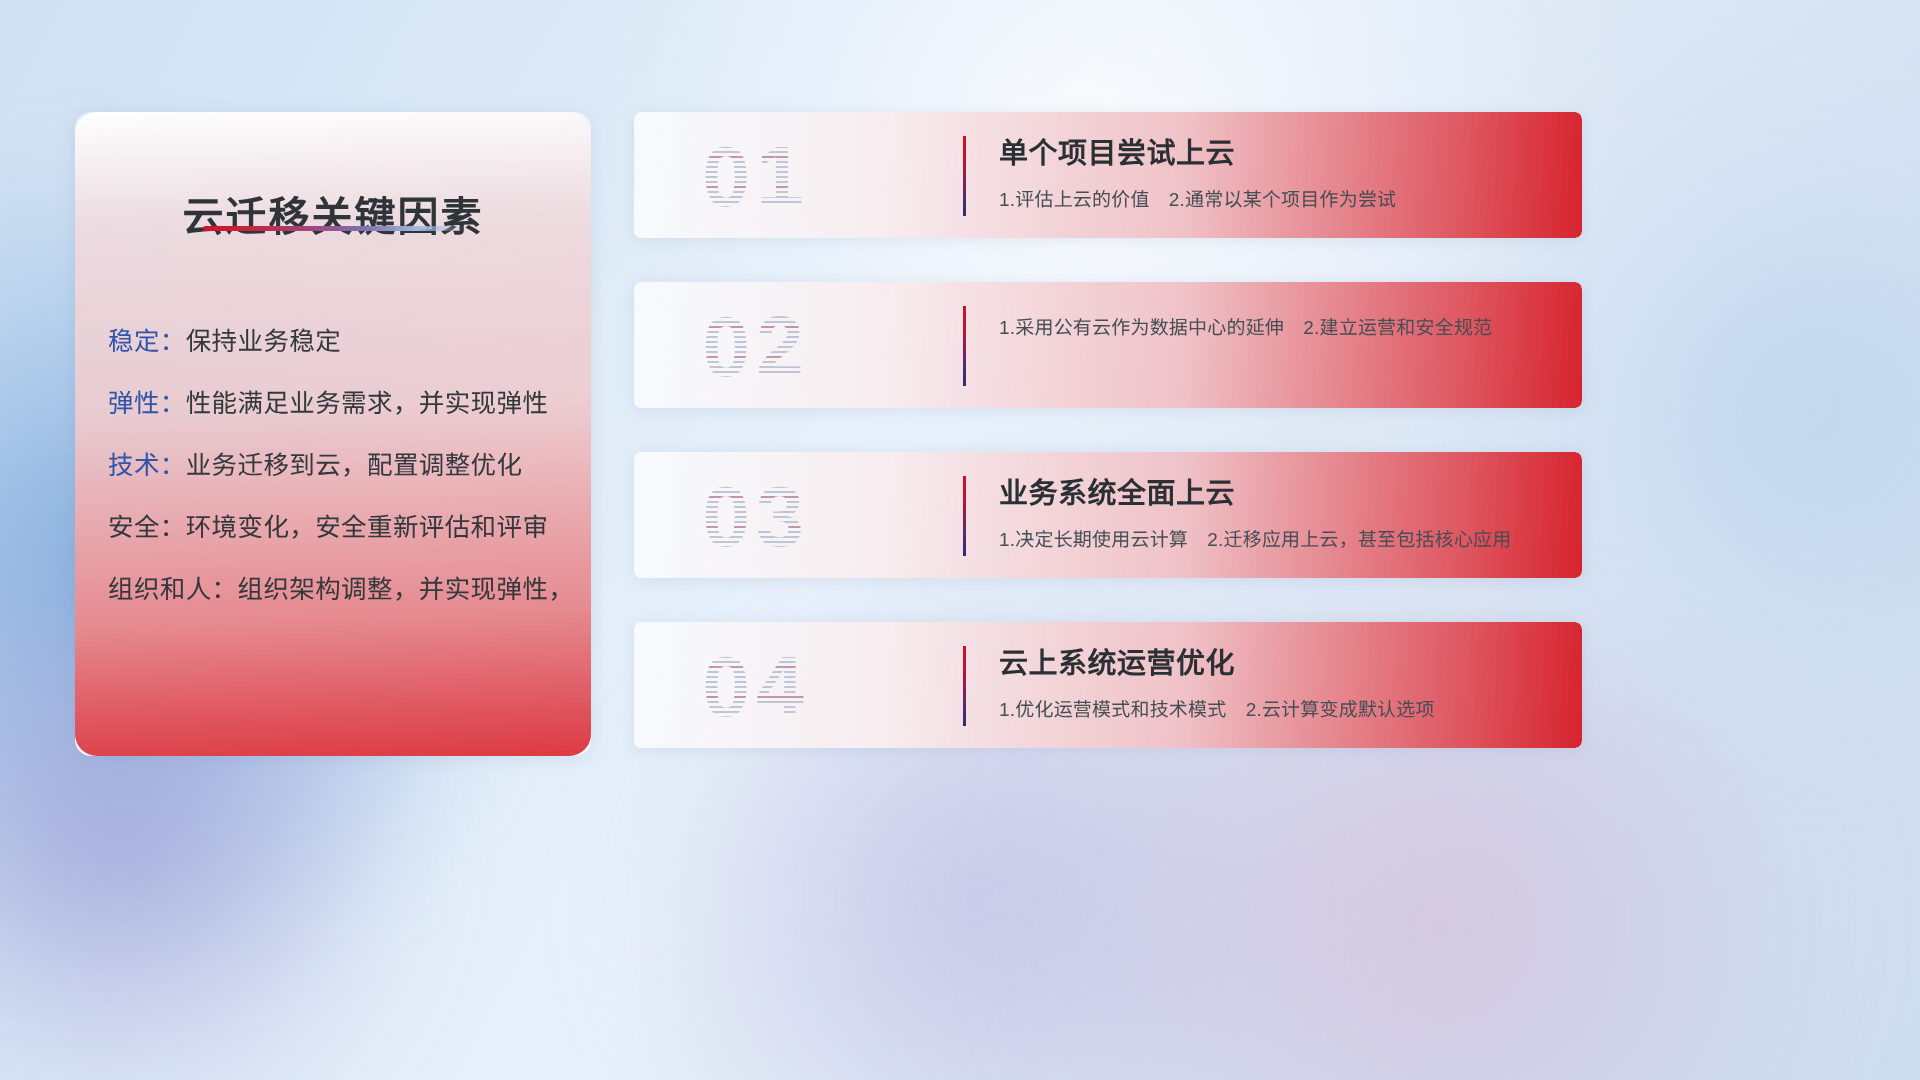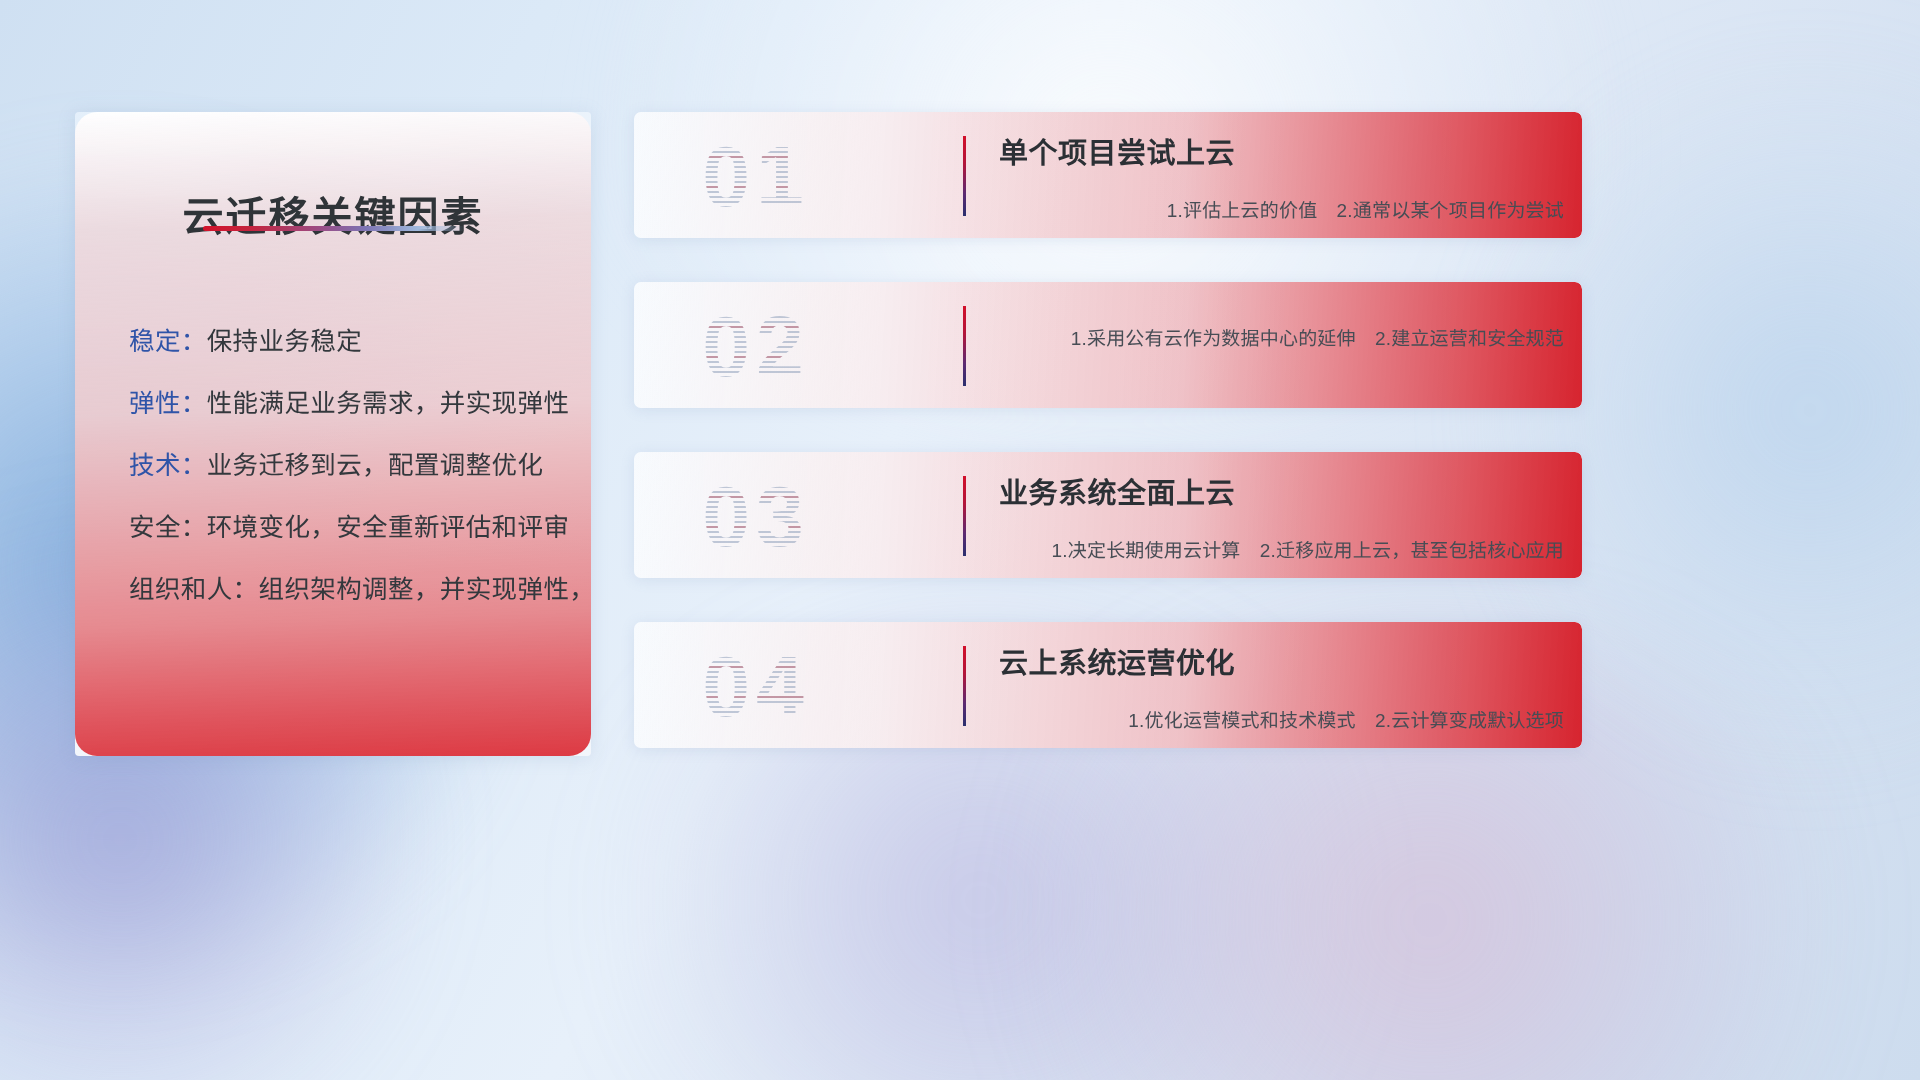--- a/index.html
+++ b/index.html
@@ -53,21 +53,21 @@
     filter: blur(45px);
   }
 
   
   #left-panel {
     position: absolute;
     left: 75px;
     top: 112px;
     width: 516px;
     height: 644px;
-    border-radius: 4px;
+    border-radius: 16px;
     background: linear-gradient(160deg, rgba(229,240,251,0.95) 0%, rgba(240,246,252,0.95) 38%, rgba(248,250,253,0.96) 62%, rgba(243,246,251,0.95) 100%);
     box-shadow: 0 2px 18px rgba(120,150,190,0.18);
     overflow: hidden;
   }
   #left-panel-border {
     position: absolute; inset: 0;
     border-radius: 22px;
     border: 1.6px solid transparent;
     background:
       linear-gradient(180deg, rgba(255,255,255,0.0), rgba(255,255,255,0.0)) padding-box,
@@ -98,21 +98,20 @@
     height: 5px;
     border-radius: 3px;
     background: linear-gradient(90deg, #d2122a 0%, #c4243e 18%, #9a4d86 45%, #7d74b4 62%, #9fb9dc 82%, rgba(200,218,238,0) 100%);
   }
 
   #factor-list {
     position: absolute;
     left: 33px;
     top: 198px;
     right: 22px;
-    margin-left: 21px;
   }
   .factor-row {
     font-size: 25.5px;
     line-height: 62px;
     color: #33383d;
     white-space: nowrap;
     letter-spacing: 0.4px;
   }
   .factor-label { color: #33383d; }
   .factor-label.accent { color: #2f54a8; }
@@ -213,27 +212,26 @@
 
   .card-body { position: absolute; left: 365px; top: 20px; right: 18px; }
   .card-title {
     font-size: 29px;
     font-weight: 700;
     color: #2b3035;
     letter-spacing: 0.5px;
     line-height: 42px;
   }
   .card-sub {
-    margin-top: 23px;
+    margin-top: 12px;
     font-size: 19px;
     color: #474d55;
     letter-spacing: 0.2px;
     line-height: 28px;
     white-space: nowrap;
-    text-align: right;
   }
 </style>
 </head>
 <body>
 
 <div id="slide">
 
   <div class="bloom" id="bloom-left-blue"></div>
   <div class="bloom" id="bloom-left-violet"></div>
   <div class="bloom" id="bloom-mid-violet"></div>

